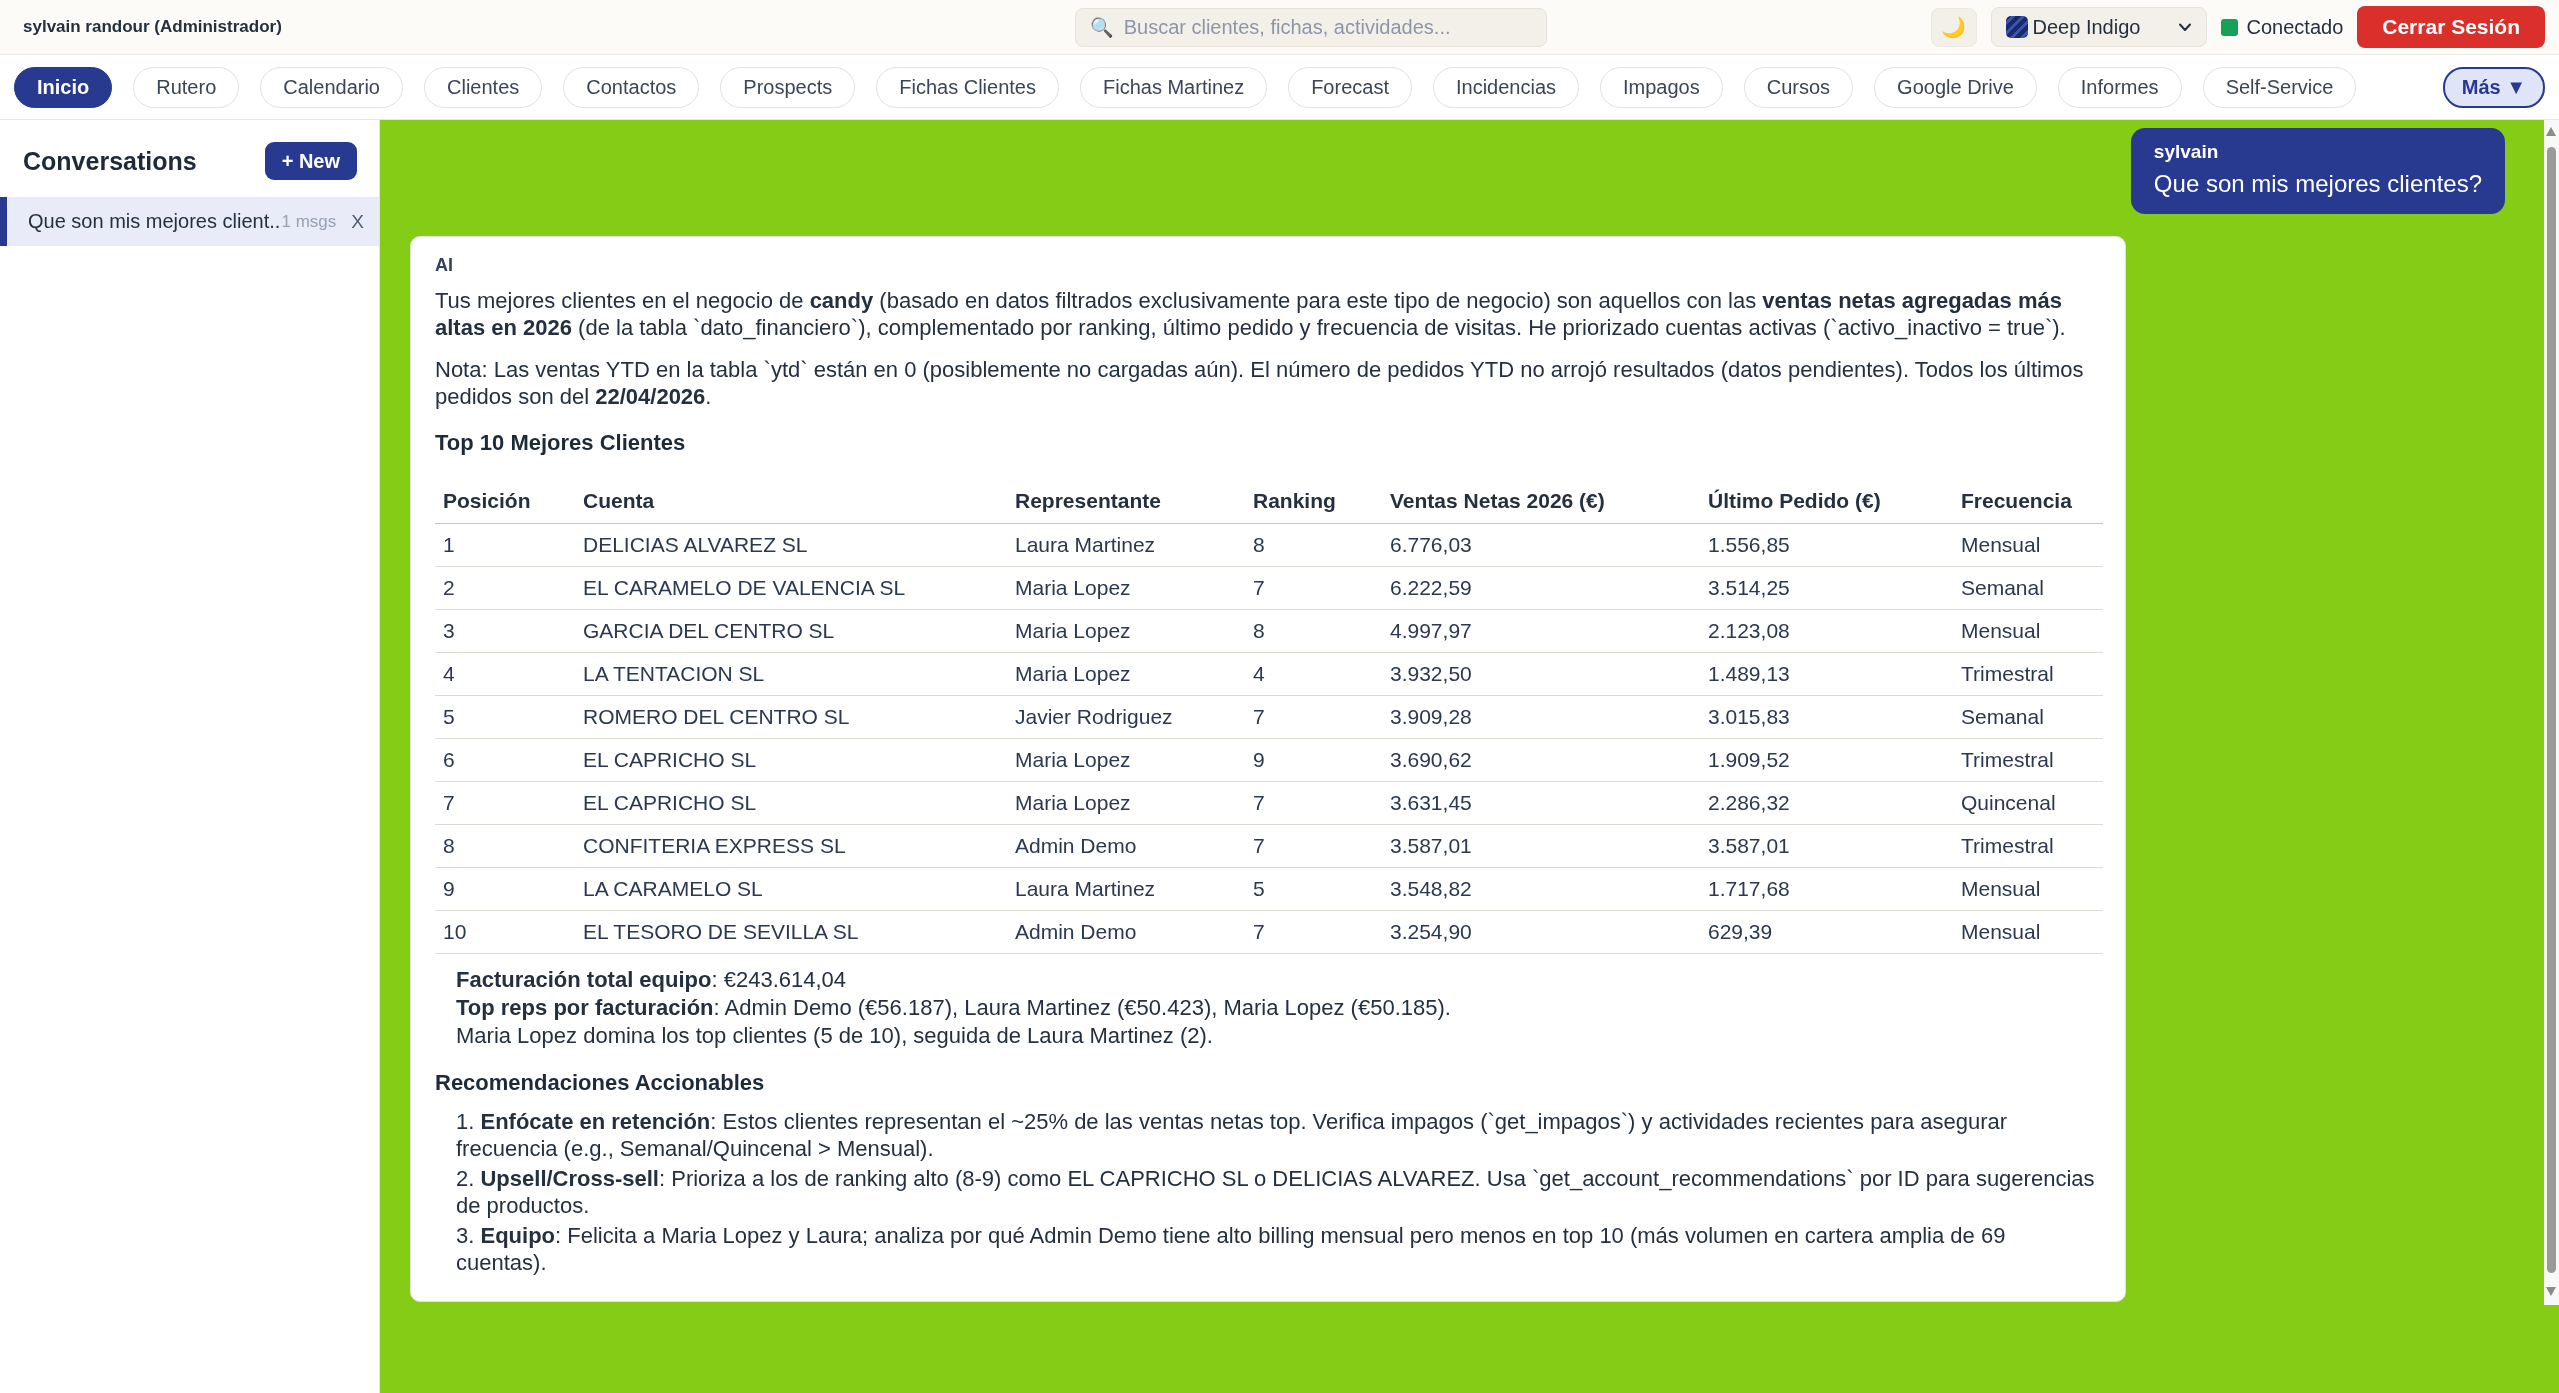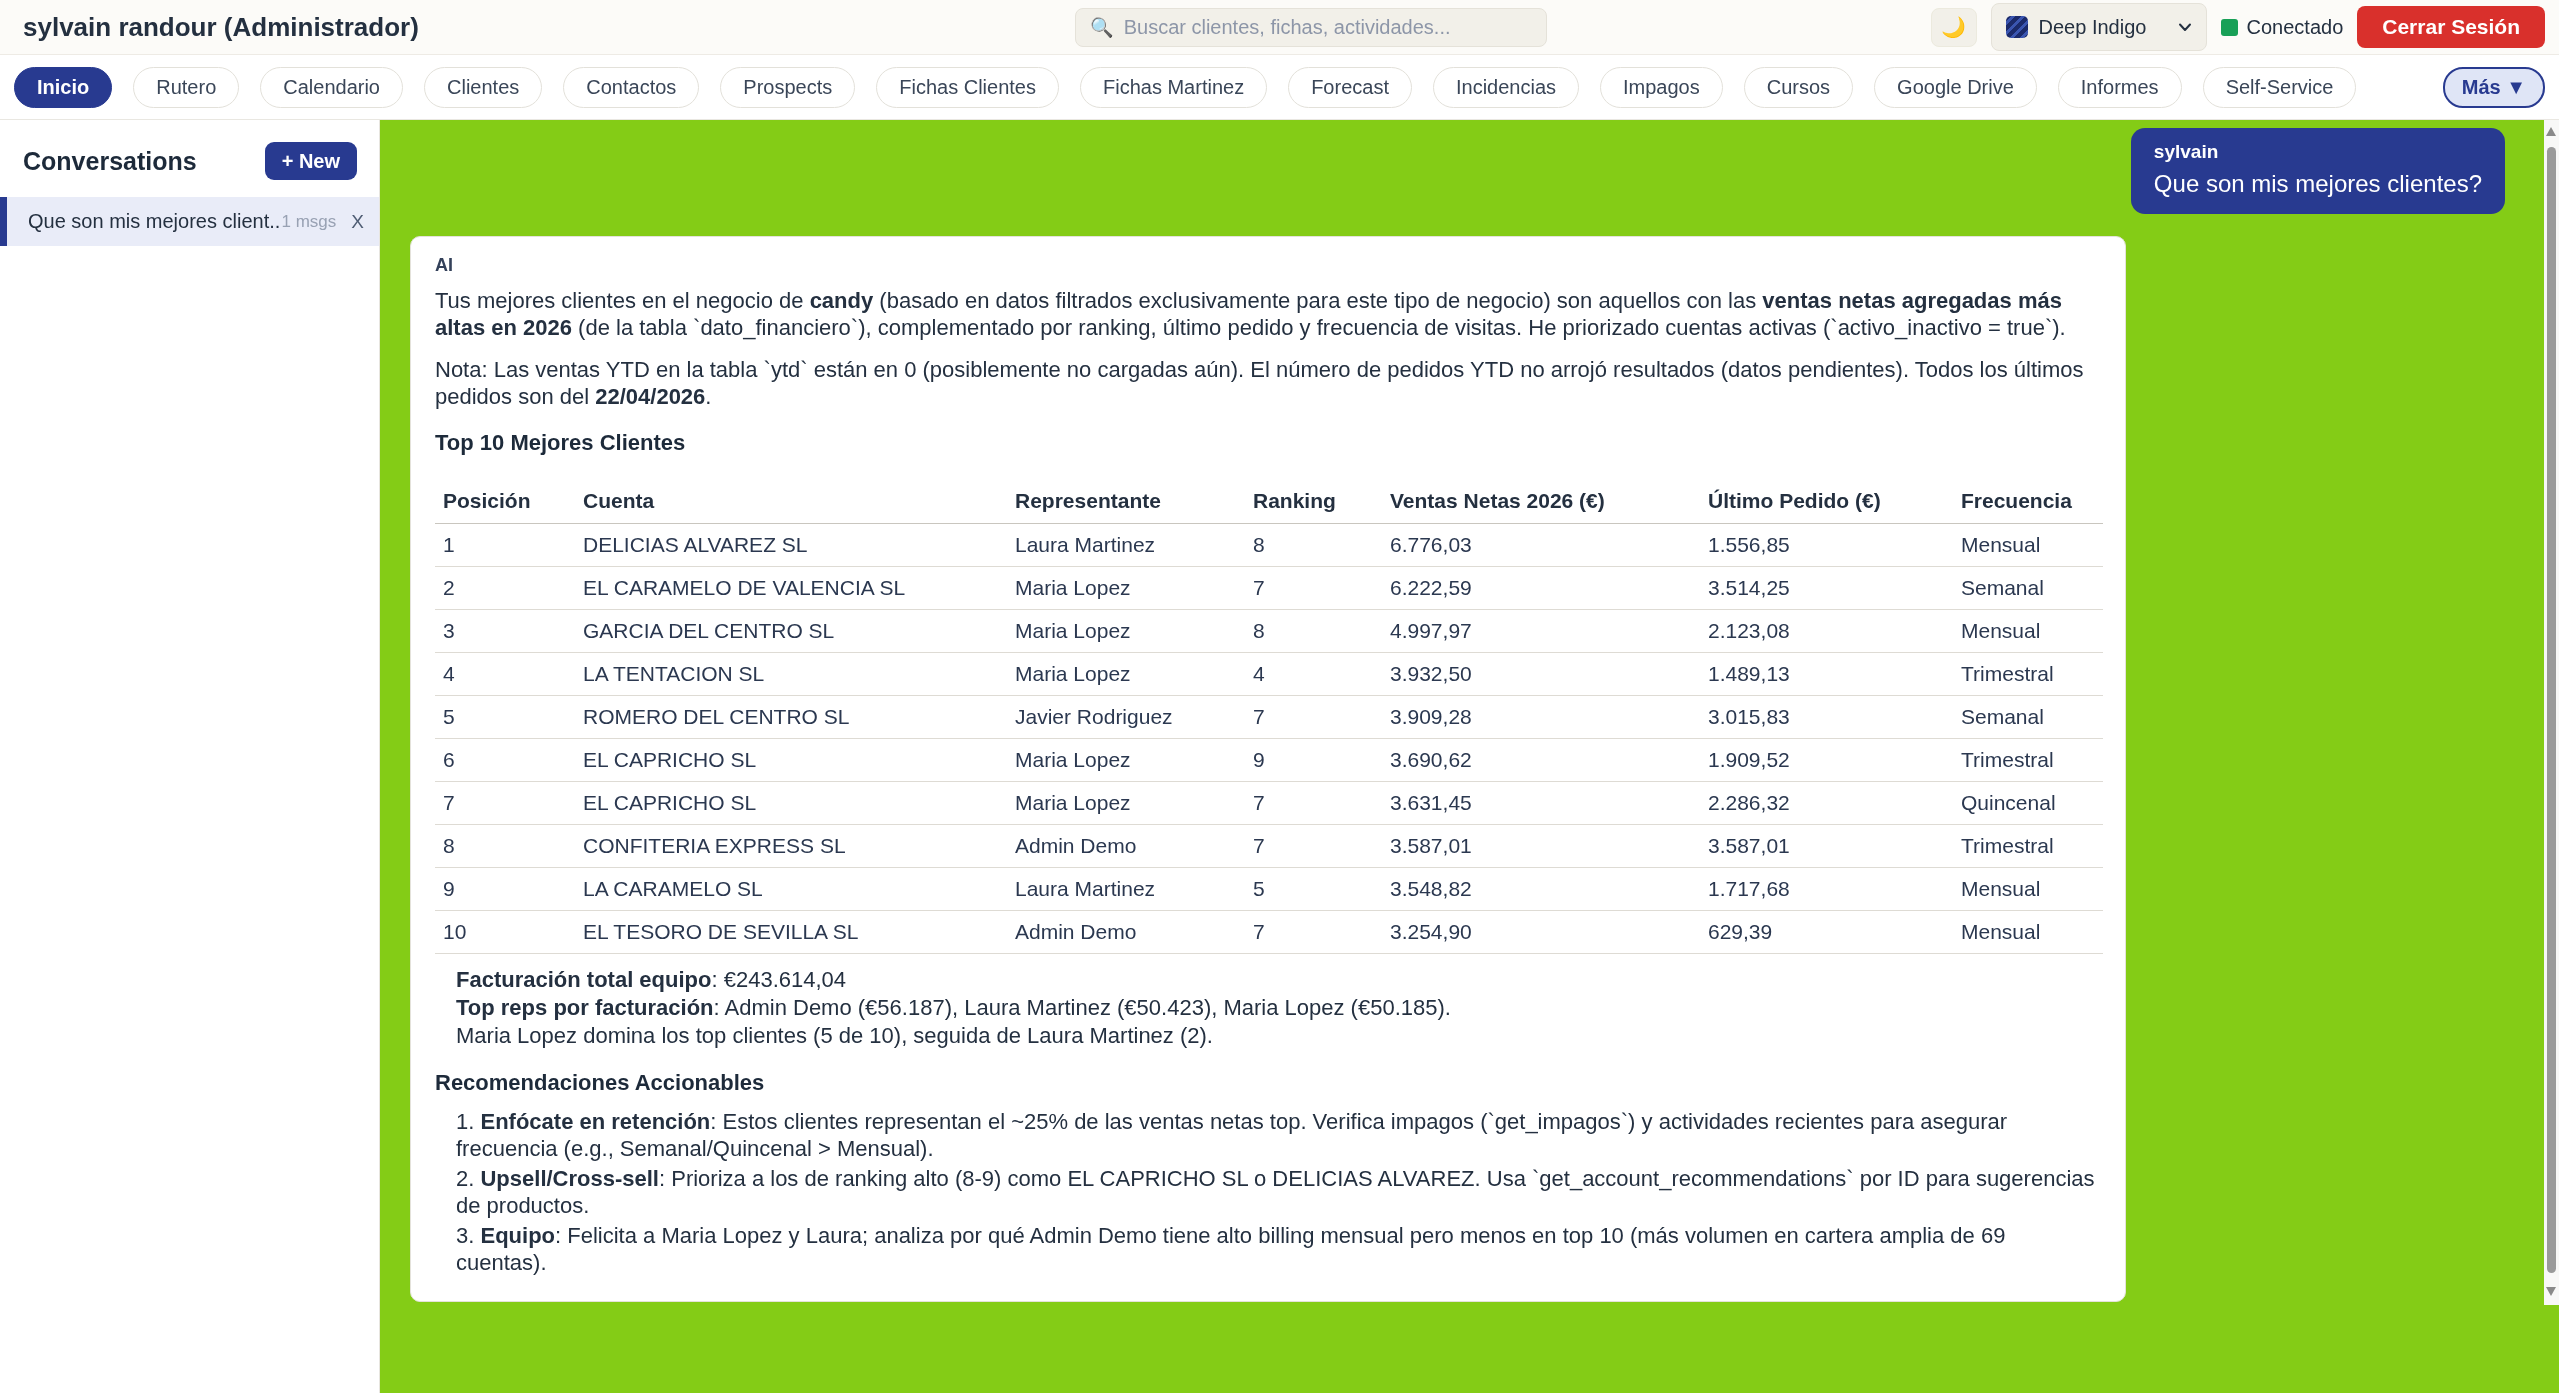--- a/index.html
+++ b/index.html
@@ -2,32 +2,32 @@
 <html><head>
 <meta charset="utf-8">
 <style>
   * { margin:0; padding:0; box-sizing:border-box; font-family:"Liberation Sans", sans-serif; }
   html,body { width:2559px; height:1393px; overflow:hidden; background:#f6f5f1; }
   button { cursor:pointer; }
 
   
   .topbar { height:55px; display:flex; align-items:center; padding:0 14px 0 23px;
             background:#fcfbf8; border-bottom:1px solid #eeebe5; position:relative; }
-  .user-title { font-size:26px; font-weight:700; color:#243040; }
+  .user-title { font-size:17px; font-weight:700; color:#243040; }
   .search-wrap { position:absolute; left:1075px; top:8px; width:472px; height:39px;
                  background:#f2f0e9; border:1px solid #e5e2d9; border-radius:8px;
                  display:flex; align-items:center; gap:10px; padding:0 14px; }
   .search-icon { font-size:19px; }
   .search-input { flex:1; border:none; outline:none; background:transparent; font-size:20px; color:#243040; }
   .search-input::placeholder { color:#8d96a8; }
   .topbar-right { margin-left:auto; display:flex; align-items:center; gap:14px; }
   .moon-btn { width:46px; height:39px; background:#f2f0e9; border:1px solid #eceade; border-radius:8px;
               font-size:20px; display:flex; align-items:center; justify-content:center; }
-  .theme-select { height:48px; width:216px; background:#f2f0e9; border:1px solid #e5e2d9; border-radius:8px;
-                  display:flex; align-items:center; gap:11px; padding:0 14px; cursor:pointer; }
+  .theme-select { height:40px; width:216px; background:#f2f0e9; border:1px solid #e5e2d9; border-radius:8px;
+                  display:flex; align-items:center; gap:5px; padding:0 14px; cursor:pointer; }
   .swatch { width:22px; height:22px; border-radius:5px;
             background:repeating-linear-gradient(135deg,#1b2a6b 0 4px,#3a55b0 4px 7px); }
   .theme-label { font-size:20px; color:#243040; flex:1; }
   .chevron { width:14px; height:14px; }
   .conn { display:flex; align-items:center; gap:9px; font-size:20px; color:#243040; }
   .conn-sq { width:17px; height:17px; border-radius:3px; }
   .logout { height:42px; padding:0 25px; color:#fff; border:none; border-radius:8px;
             font-size:21px; font-weight:700; }
 
   

